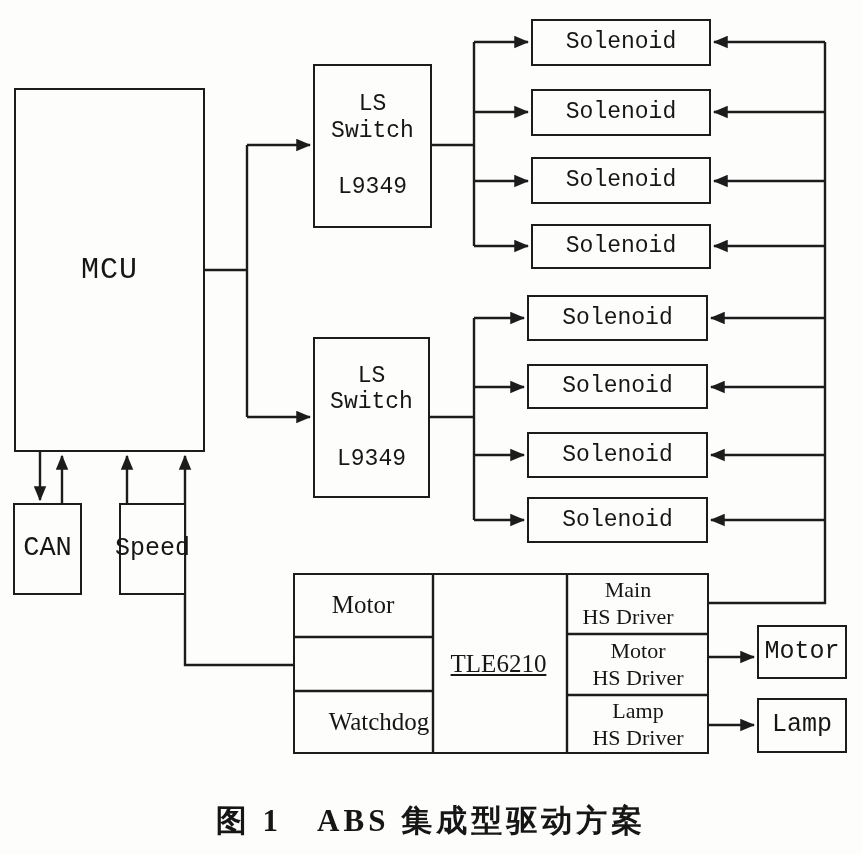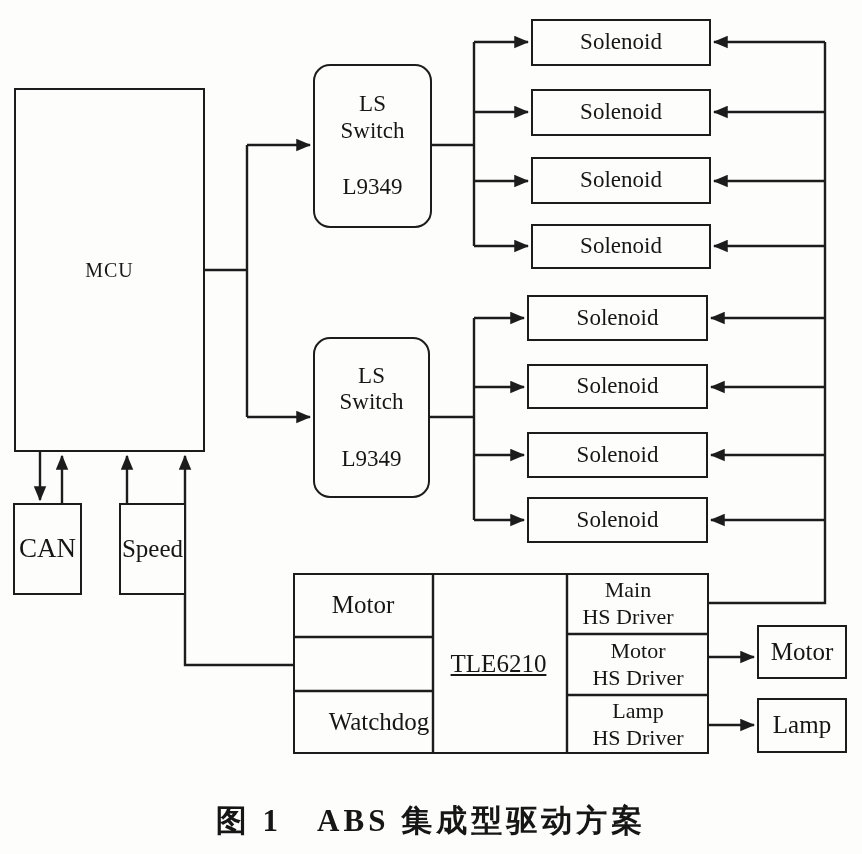--- a/index.html
+++ b/index.html
@@ -16,23 +16,24 @@
   .box{
     position:absolute;
     box-sizing:border-box;
     border:2px solid #1c1c1c;
     background:#fdfdfc;
     display:flex;
     align-items:center;
     justify-content:center;
     text-align:left;
     line-height:1.15;
+    font-family:Liberation Mono, monospace;
   }
-  .col{flex-direction:column;border-radius:17px;}
-  .mcu{font-size:20px;letter-spacing:1px;}
+  .col{flex-direction:column;}
+  .mcu{font-size:30px;letter-spacing:1px;}
   .can{font-size:27px;}
   .speed{font-size:25px;}
   .ls{font-size:23px;}
   .ls .gap{height:30px;}
   .sol{font-size:23px;}
   .motorlamp{font-size:25px;}
   .cell{
     position:absolute;
     box-sizing:border-box;
     display:flex;

